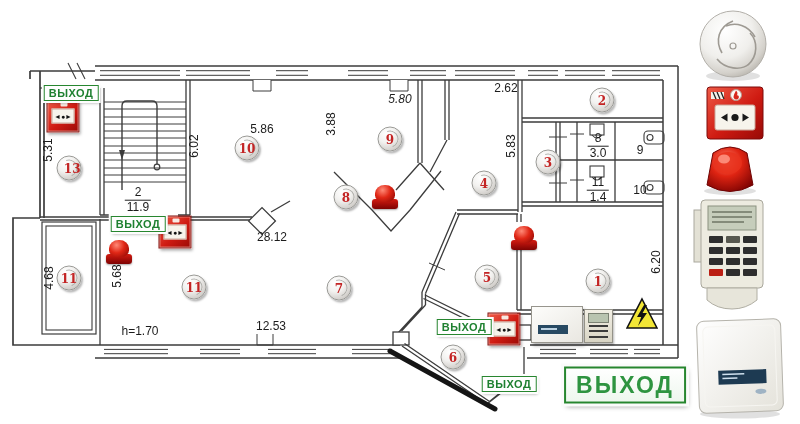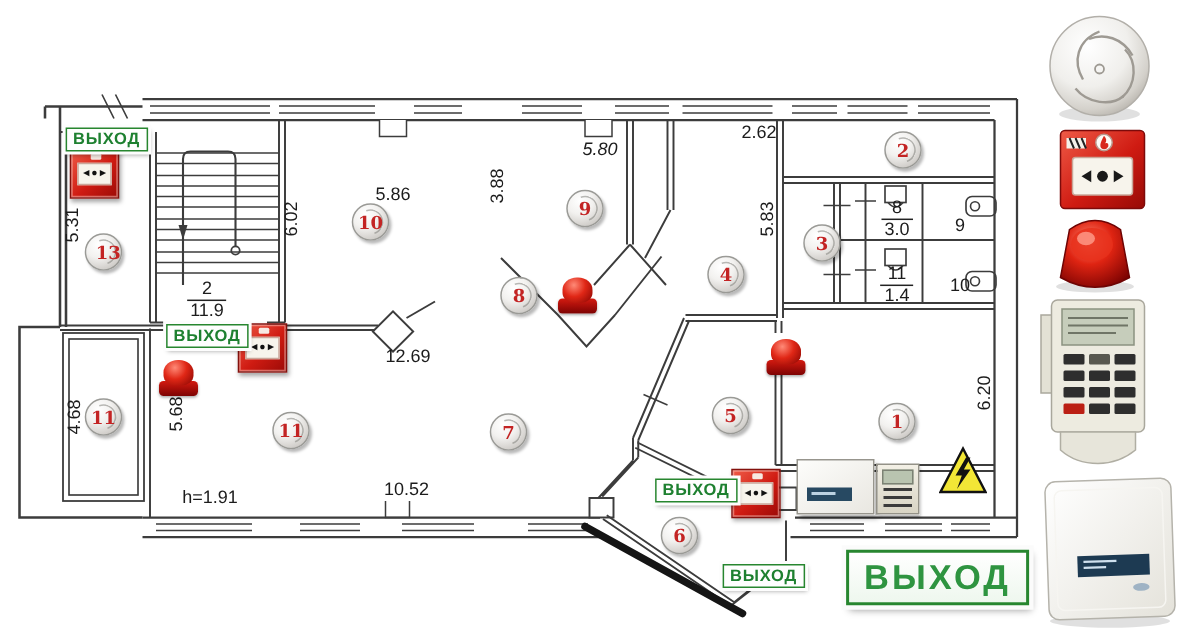--- a/index.html
+++ b/index.html
@@ -170,25 +170,25 @@
   </svg>
 
   <div class="overlay" id="overlay">
       <div class="dim" style="left: 262px; top: 101px; margin-top: 28px;">5.86</div>
       <div class="dim" style="left: 400px; top: 99px; font-style: italic;">5.80</div>
       <div class="dim" style="left: 490px; top: 88px; margin-left: 16px;">2.62</div>
       <div class="dim rot" style="left: 331px; top: 124px;">3.88</div>
       <div class="dim rot" style="left: 194px; top: 146px;">6.02</div>
       <div class="dim rot" style="left: 48px; top: 150px;">5.31</div>
       <div class="dim rot" style="left: 511px; top: 146px;">5.83</div>
-      <div class="dim" style="left: 272px; top: 237px;">12.69</div>
+      <div class="dim" style="left: 272px; top: 237px;">28.12</div>
       <div class="dim rot" style="left: 117px; top: 276px;">5.68</div>
       <div class="dim rot" style="left: 49px; top: 278px;">4.68</div>
-      <div class="dim" style="left: 271px; top: 326px;">10.52</div>
-      <div class="dim" style="left: 140px; top: 331px;">h=1.91</div>
+      <div class="dim" style="left: 271px; top: 326px;">12.53</div>
+      <div class="dim" style="left: 140px; top: 331px;">h=1.70</div>
       <div class="dim rot" style="left: 656px; top: 262px;">6.20</div>
       <div class="room-label" style="left: 138px; top: 200px;">
         <span class="rl-num frac">2</span>
         <span class="rl-area">11.9</span>
       </div>
       <div class="room-label" style="left: 598px; top: 146px;">
         <span class="rl-num frac">8</span>
         <span class="rl-area">3.0</span>
       </div>
       <div class="room-label" style="left: 598px; top: 190px;">

